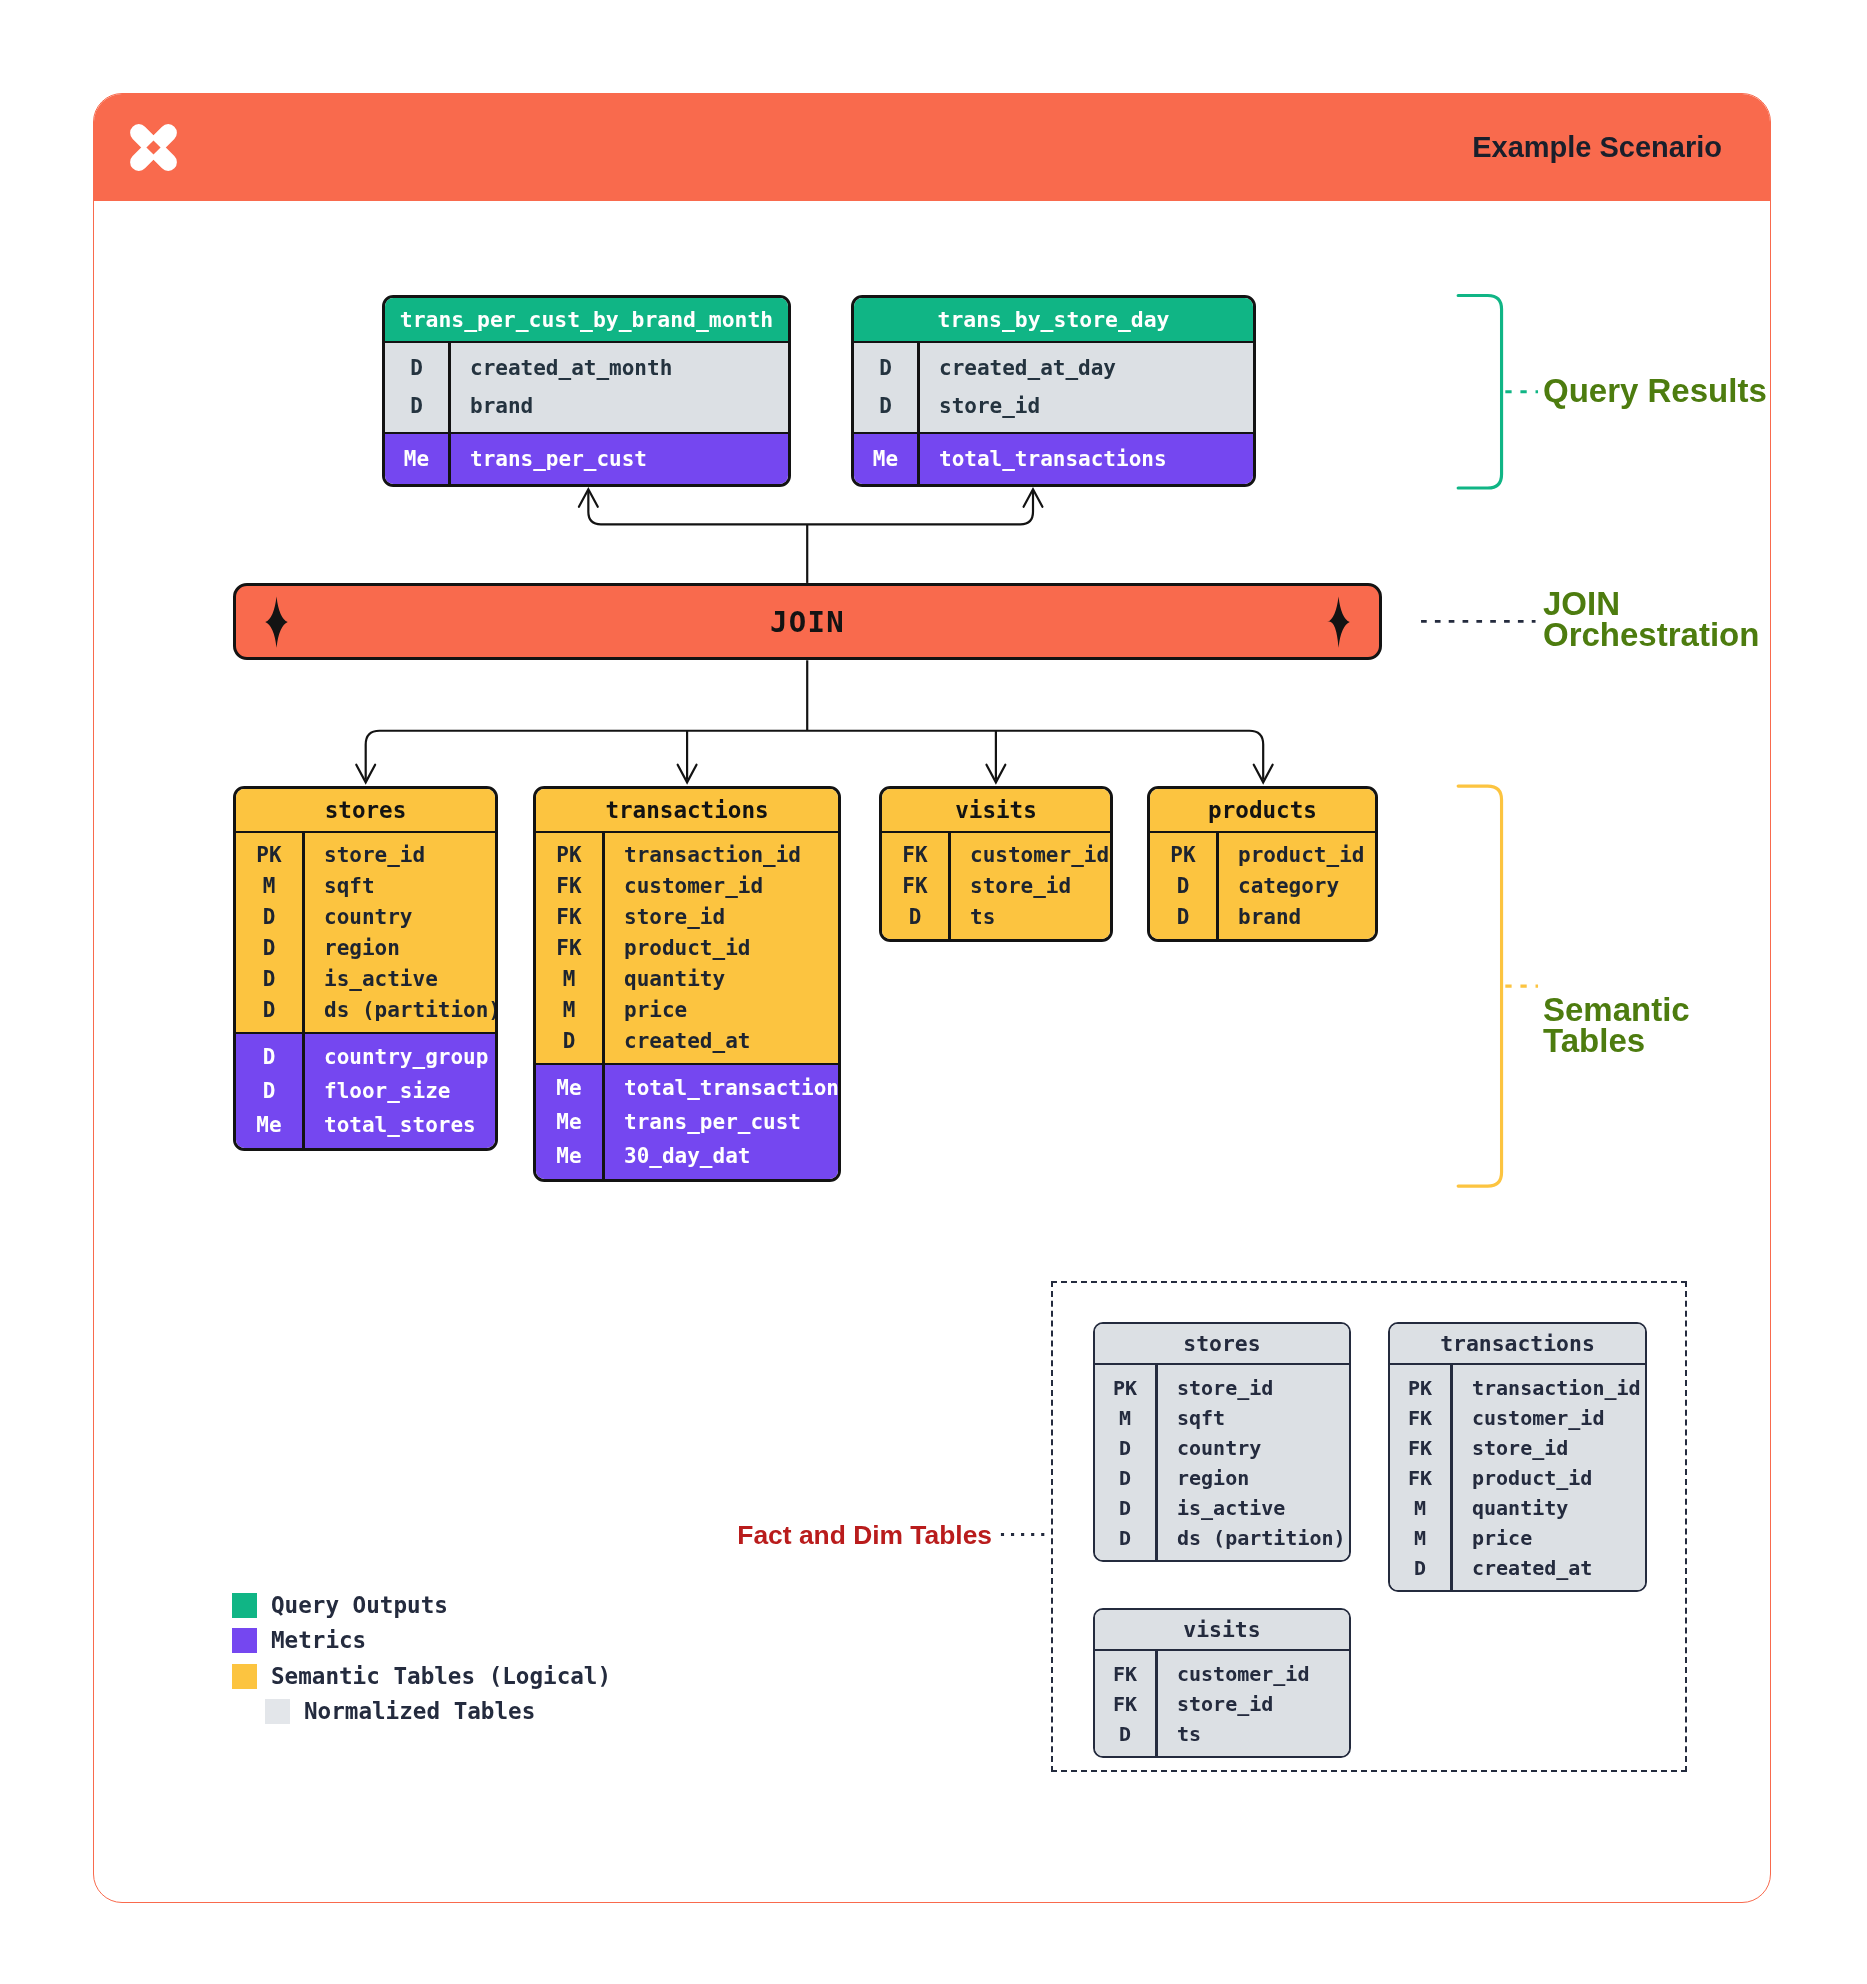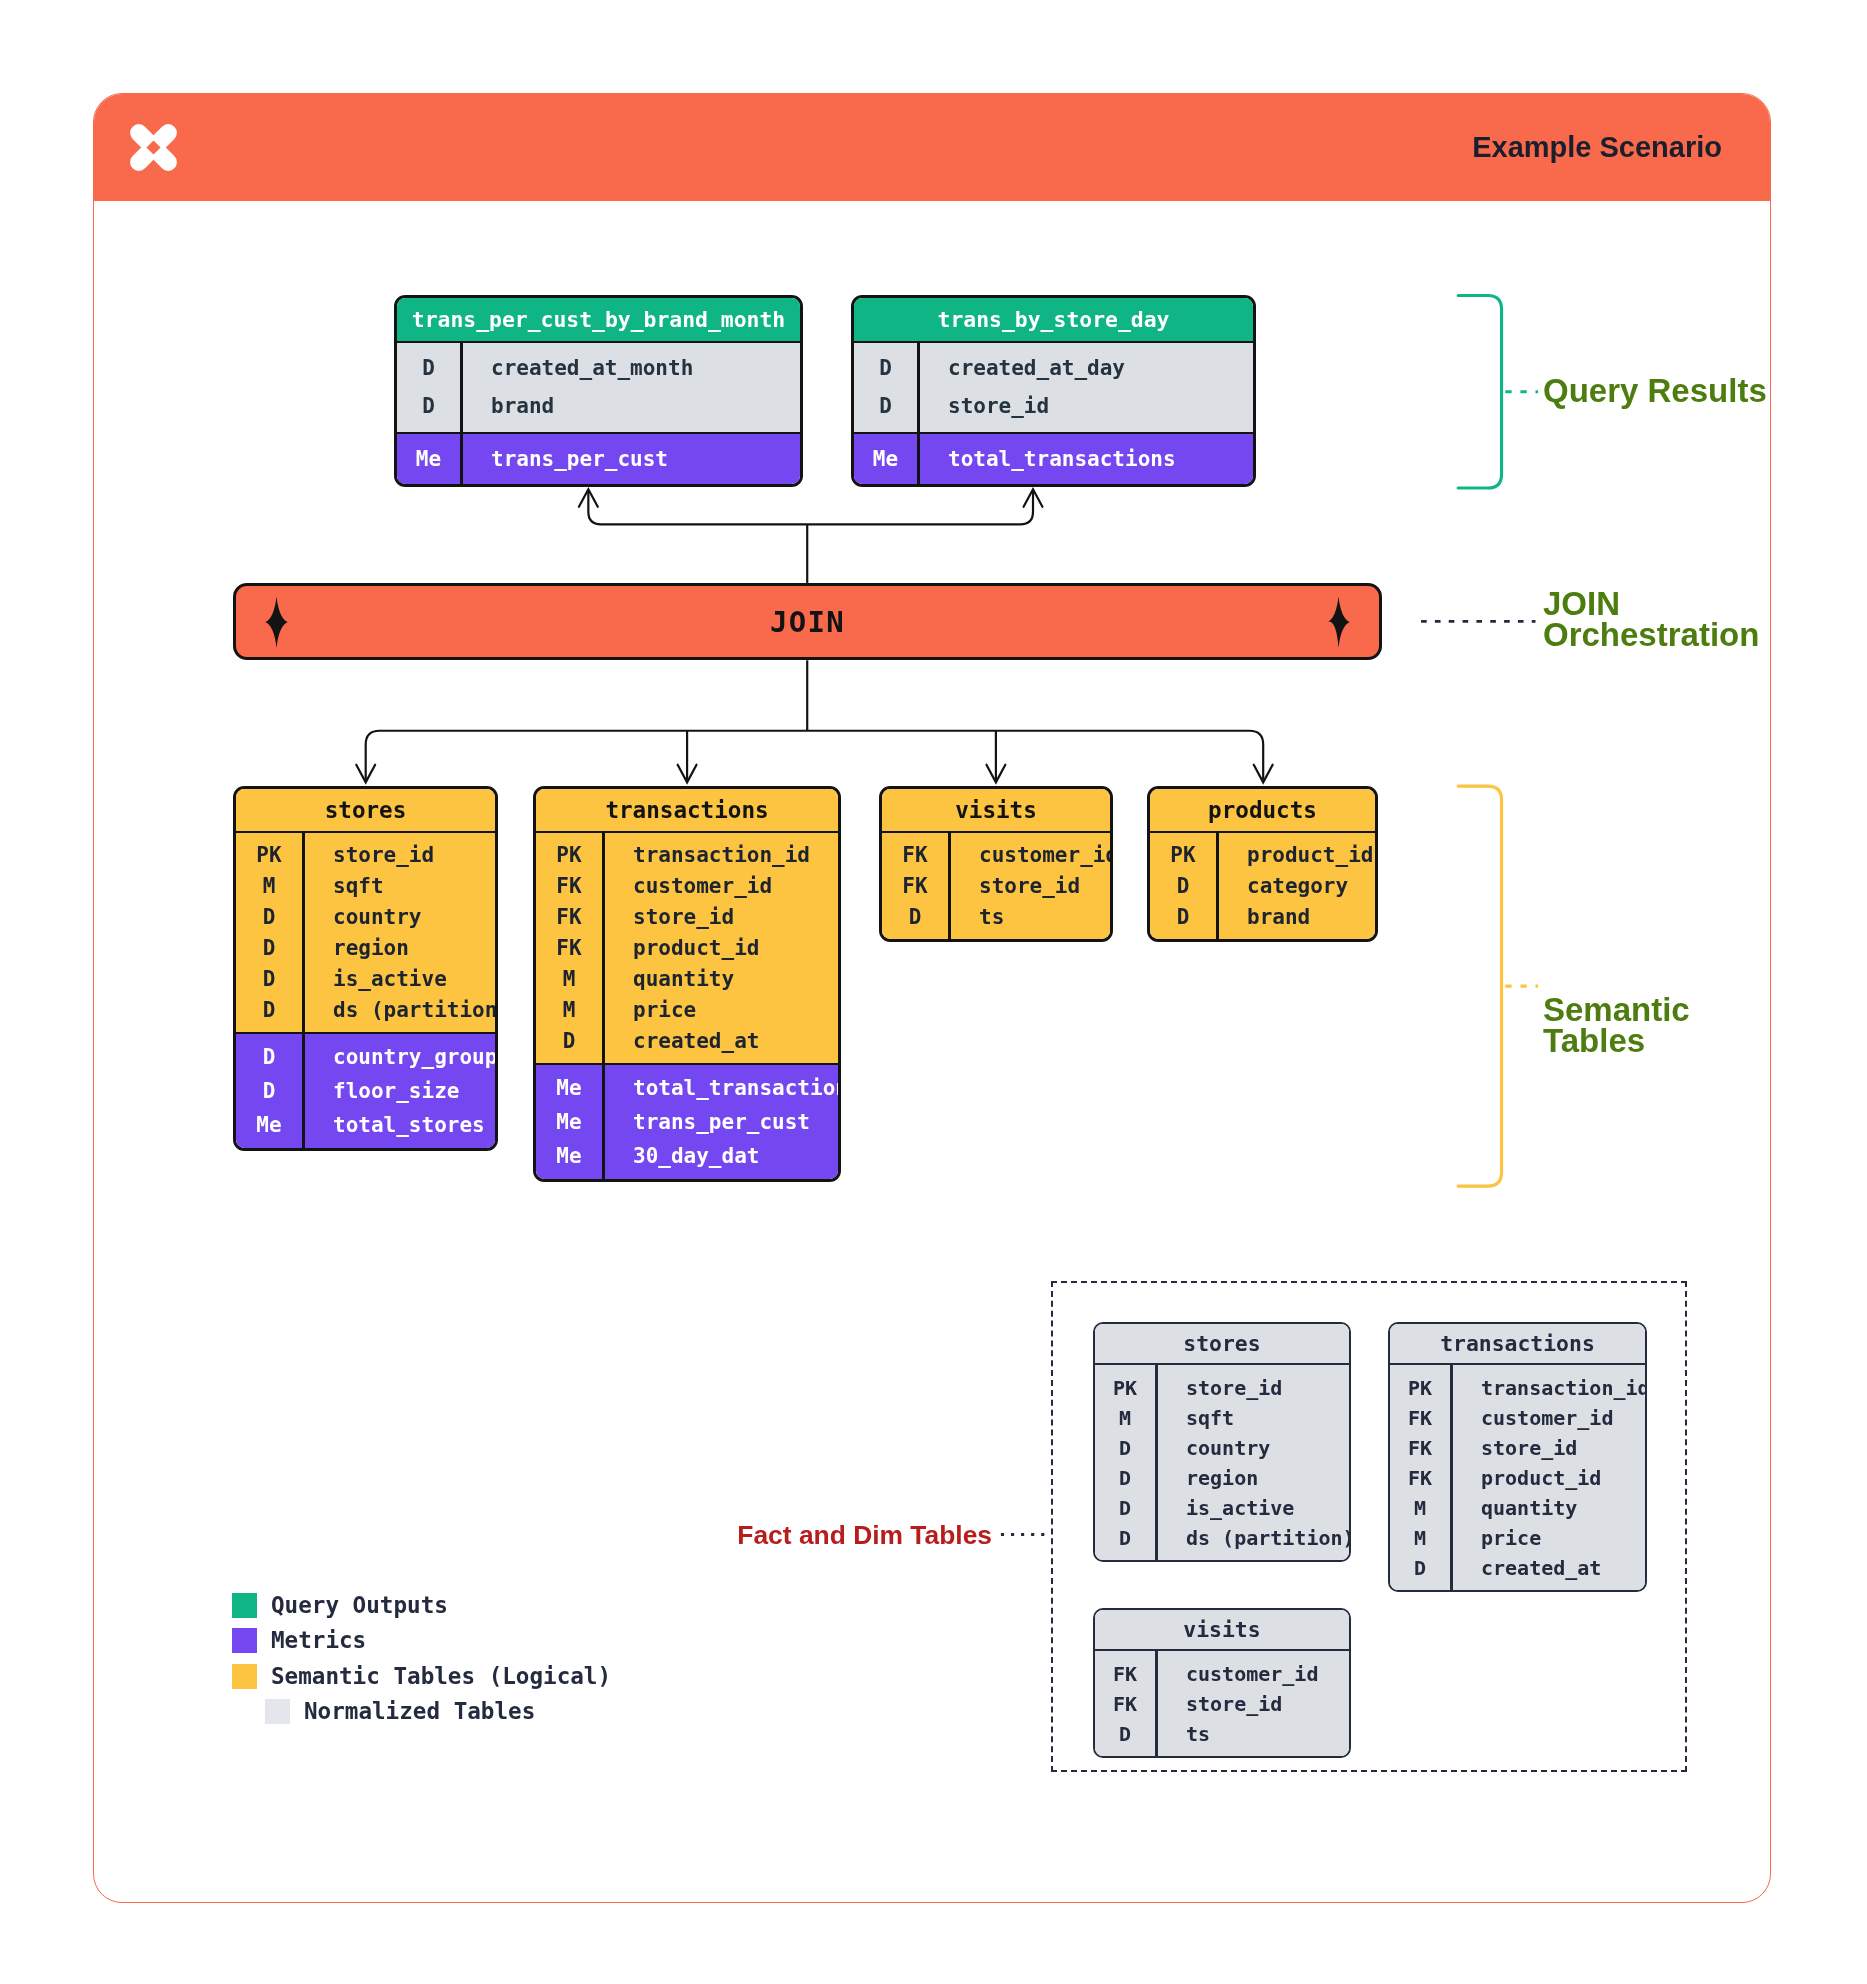--- a/index.html
+++ b/index.html
@@ -13,21 +13,21 @@
   svg.overlay{position:absolute;left:0;top:0;width:1678px;height:1798px;}
 
   
   .tbl{position:absolute;box-sizing:border-box;border:3.1px solid #131313;border-radius:11.3px;
        overflow:hidden;background:#fff;font-family:"DejaVu Sans Mono","Liberation Mono",monospace;}
   .tbl-head{display:flex;align-items:center;justify-content:center;font-weight:700;border-bottom:2.5px solid #131313;}
   .tbl-body{position:relative;}
   .sec{padding:6.3px 0;}
   .row{display:flex;align-items:center;font-weight:700;}
   .row .k{flex:none;text-align:center;}
-  .row .n{padding-left:31px;white-space:nowrap;}
+  .row .n{padding-left:22px;white-space:nowrap;}
   .vline{position:absolute;top:0;bottom:0;width:2.5px;background:#131313;}
   .sec-d + .sec-m{border-top:2.5px solid #131313;}
 
   
   .qr .tbl-head{height:43px;background:#10B585;color:#ffffff;font-size:21.4px;}
   .qr .sec-d{background:#DCE0E4;}
   .qr .sec-m{background:#7547F0;}
   .qr .row{height:38px;font-size:21px;color:#24333F;}
   .qr .sec-m .row{height:39px;color:#ffffff;}
   .qr .sec{padding:6.3px 0;}
@@ -110,21 +110,21 @@
     <svg class="logo" viewBox="0 0 100 100">
       <g fill="#ffffff">
         <rect x="37" y="6" width="26" height="88" rx="13" transform="rotate(45 50 50)"></rect>
         <rect x="37" y="6" width="26" height="88" rx="13" transform="rotate(-45 50 50)"></rect>
       </g>
       <rect x="42.5" y="42.5" width="15" height="15" fill="#F96A4D" transform="rotate(45 50 50)"></rect>
     </svg>
     <div class="hdr-title">Example Scenario</div>
   </div>
 
-  <div class="tbl qr" style="left:300px;top:201px;width:409px;">
+  <div class="tbl qr" style="left:288px;top:201px;width:409px;">
     <div class="tbl-head">trans_per_cust_by_brand_month</div>
     <div class="tbl-body">
         <div class="sec sec-d">
           <div class="row">
             <span class="k">D</span>
             <span class="n">created_at_month</span>
           </div>
           <div class="row">
             <span class="k">D</span>
             <span class="n">brand</span>

